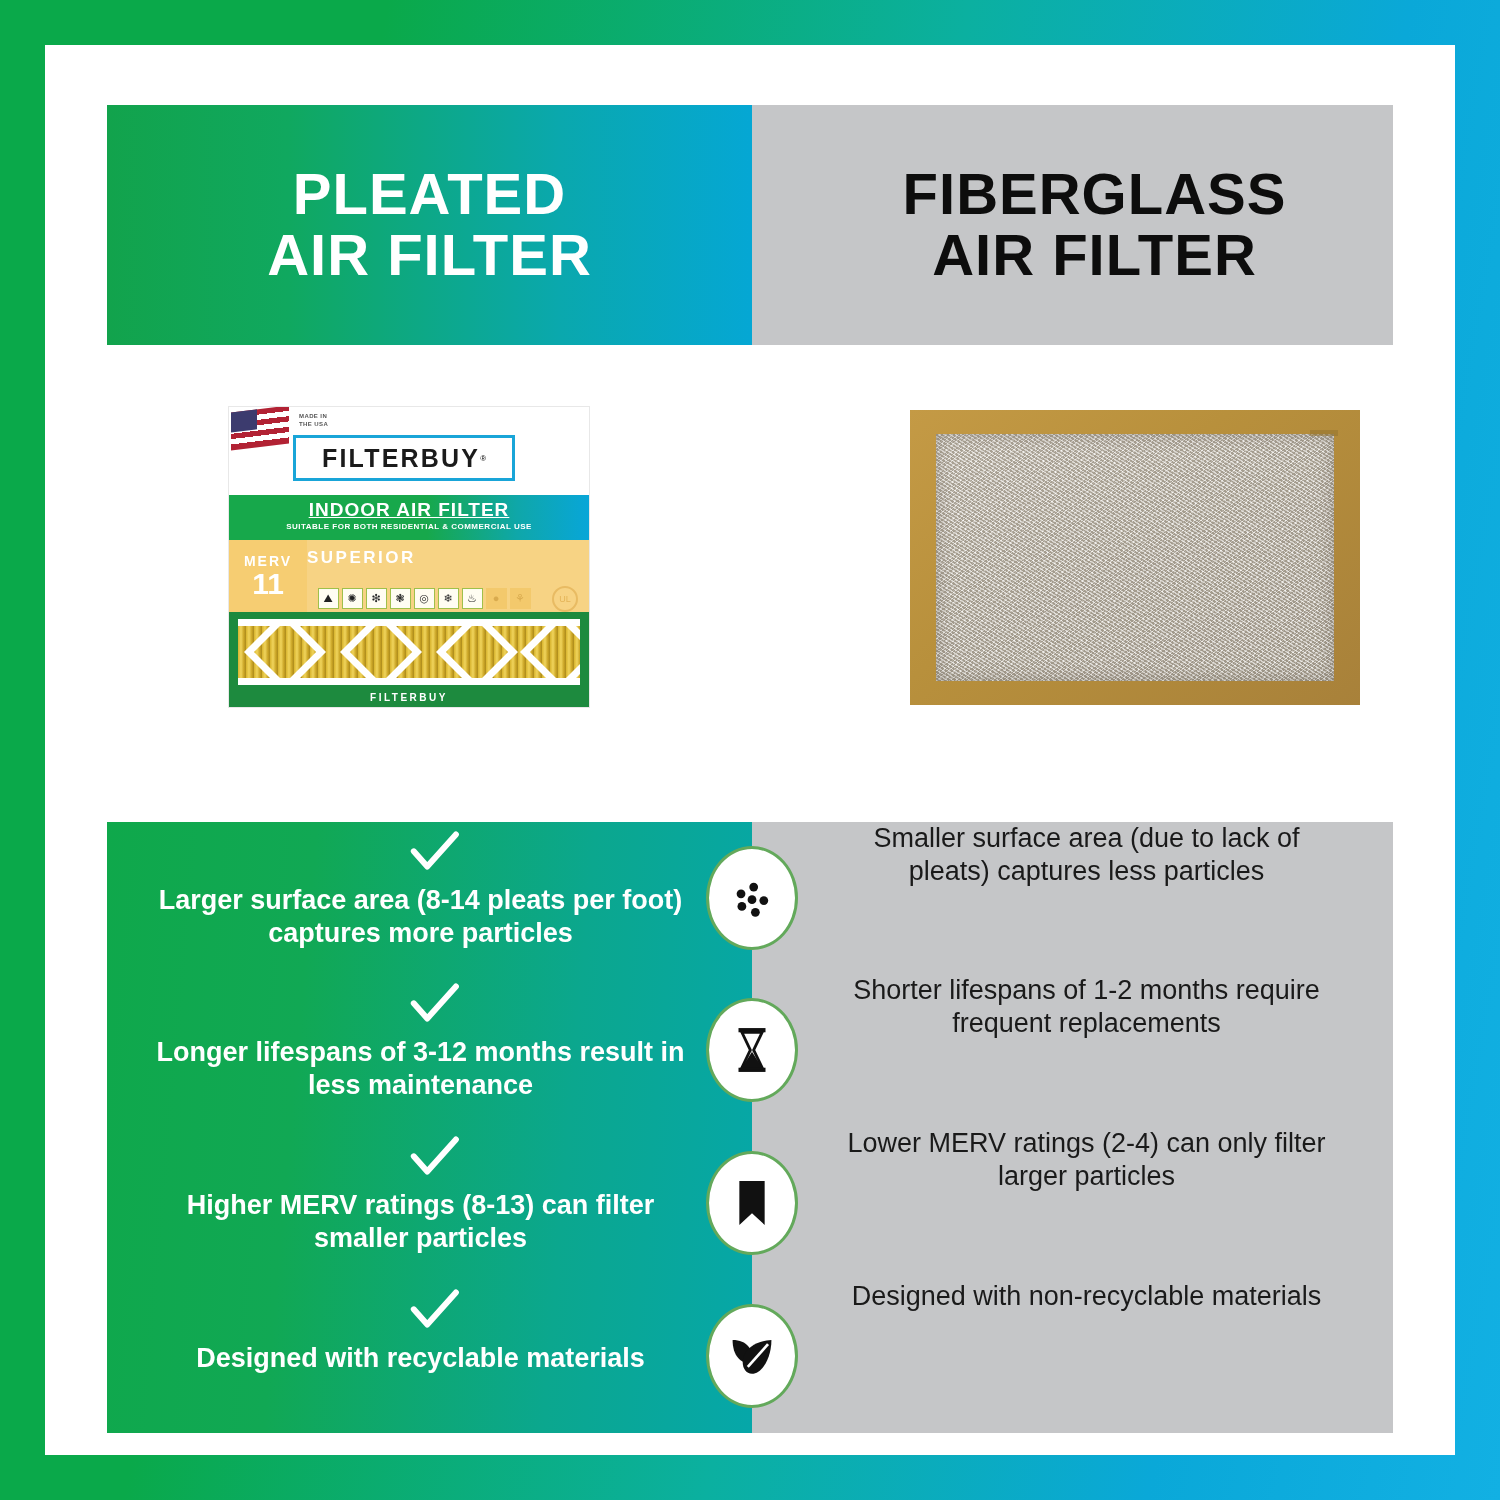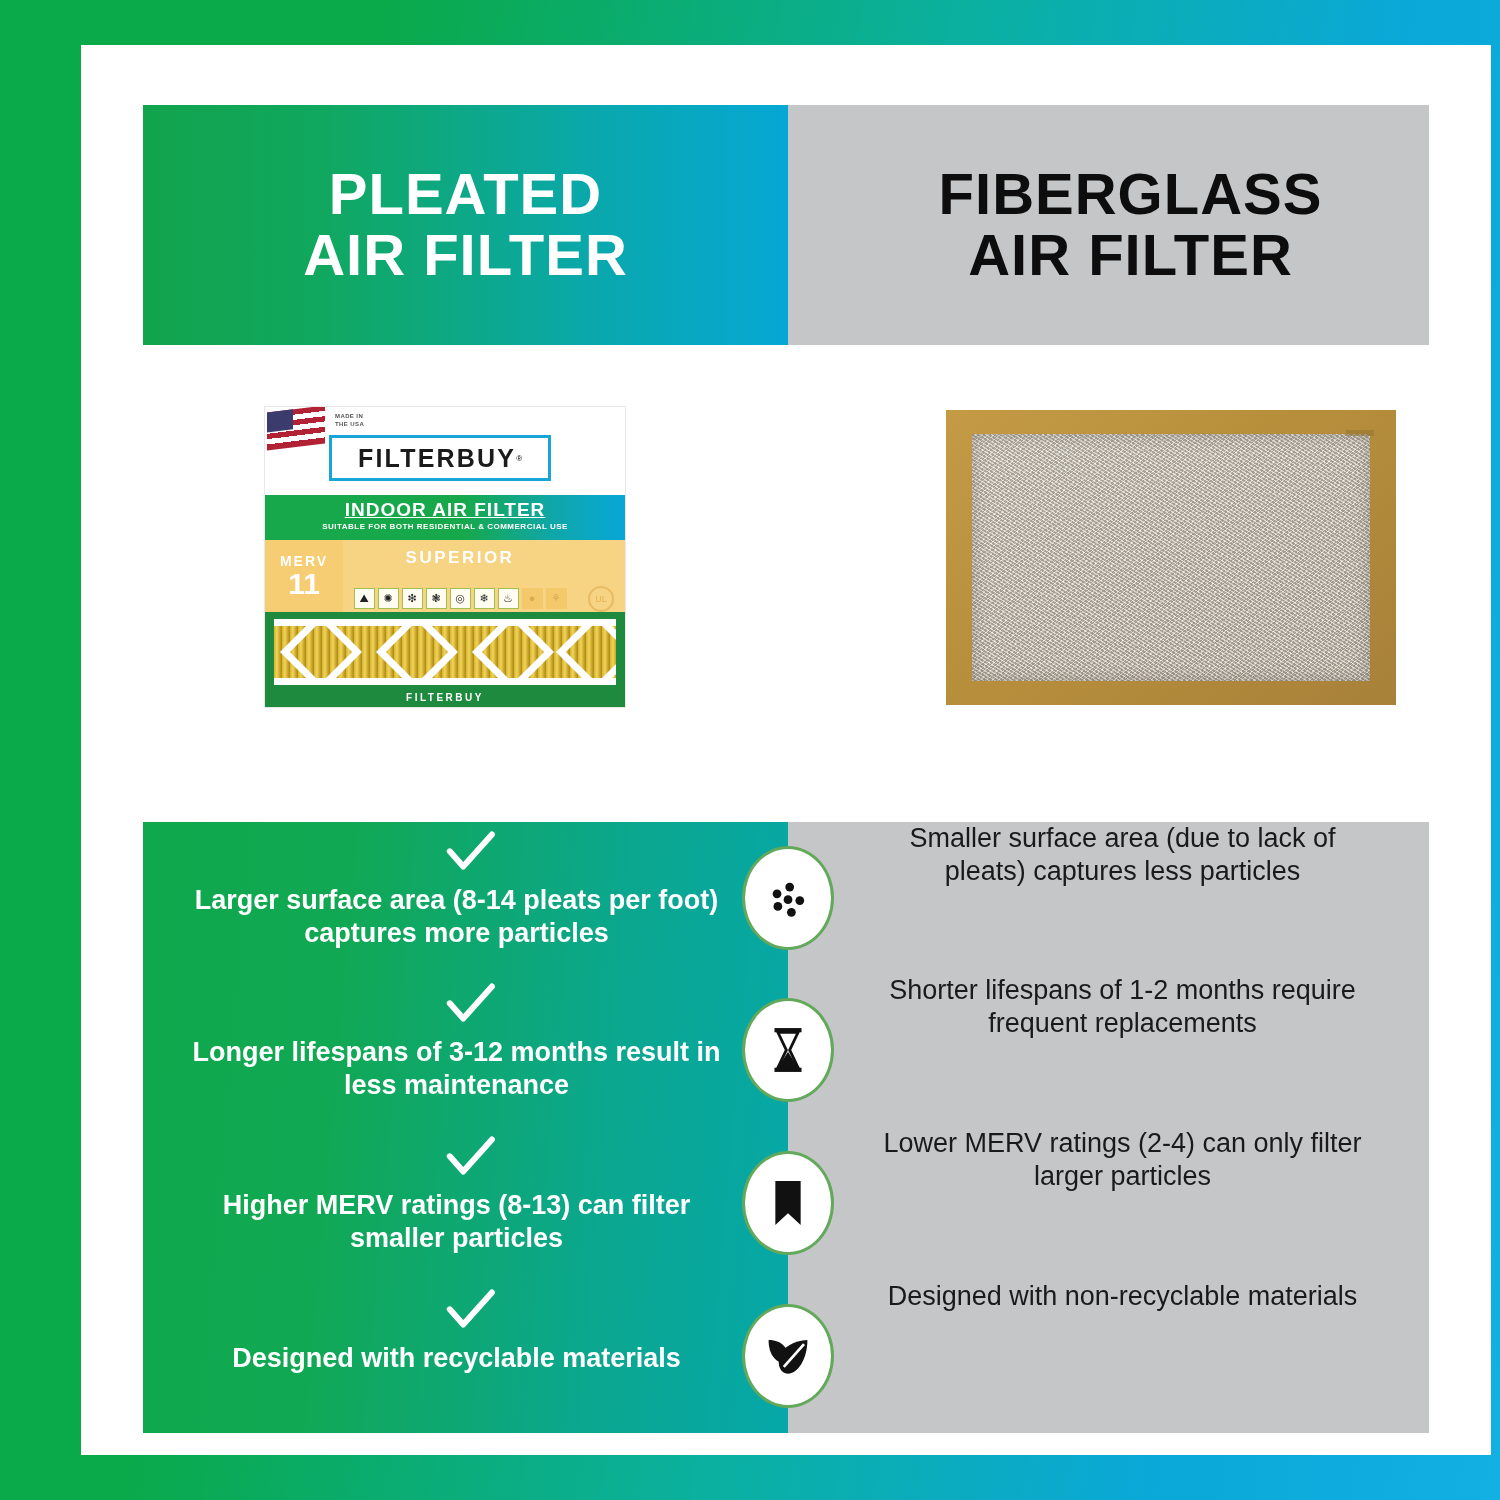--- a/index.html
+++ b/index.html
@@ -11,21 +11,20 @@
   }
 
   
   #frame {
     position: absolute; left:0; top:0; width:1500px; height:1500px;
     background: linear-gradient(100deg, #0aa94a 0%, #0aa94a 22%, #0bb0a0 55%, #0aa8d8 80%, #12b0e3 100%);
   }
   #stage {
     position: absolute; left:45px; top:45px; width:1410px; height:1410px;
     background:#ffffff;
-    margin-left:36px;
   }
 
   
   #headers {
     position:absolute; left:62px; top:60px; width:1286px; height:240px;
     display:flex;
   }
   .hdr {
     display:flex; align-items:center; justify-content:center; text-align:center;
   }
@@ -97,21 +96,21 @@
     background:#f7d384; display:flex;
   }
   #merv-cell {
     width:78px; background:#f6cd72; display:flex; flex-direction:column;
     align-items:center; justify-content:center; color:#ffffff;
   }
   #merv-label { font-size:14px; font-weight:bold; letter-spacing:2px; }
   #merv-num { font-size:30px; font-weight:bold; line-height:1; }
   #grade-cell { flex:1; position:relative; }
   #grade-text {
-    position:absolute; left:0; right:0; top:8px; text-align:center;
+    position:absolute; left:0; right:0; top:8px; 
     color:#ffffff; font-size:17px; font-weight:bold; letter-spacing:2.5px;
   }
   #icon-strip {
     position:absolute; left:8px; right:8px; bottom:3px; display:flex;
     gap:3px; justify-content:center;
   }
   .mini-icon {
     width:21px; height:21px; background:#fffdf2; border:1.2px solid #9fc04b;
     display:flex; align-items:center; justify-content:center; font-size:11px;
     color:#222; line-height:1;

